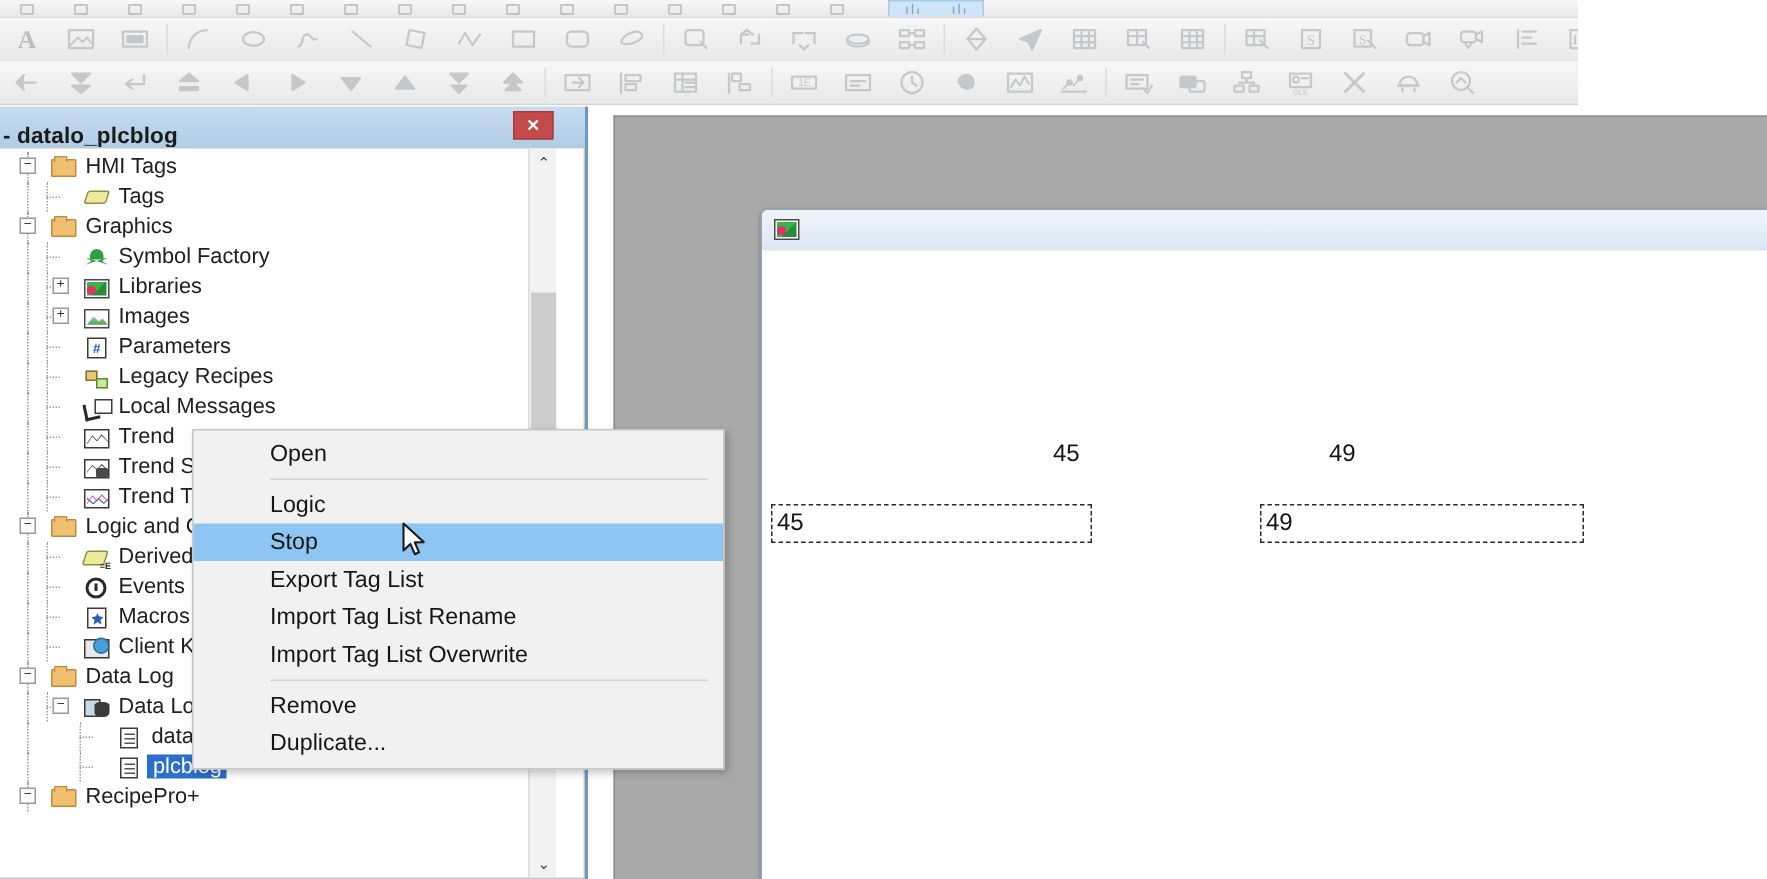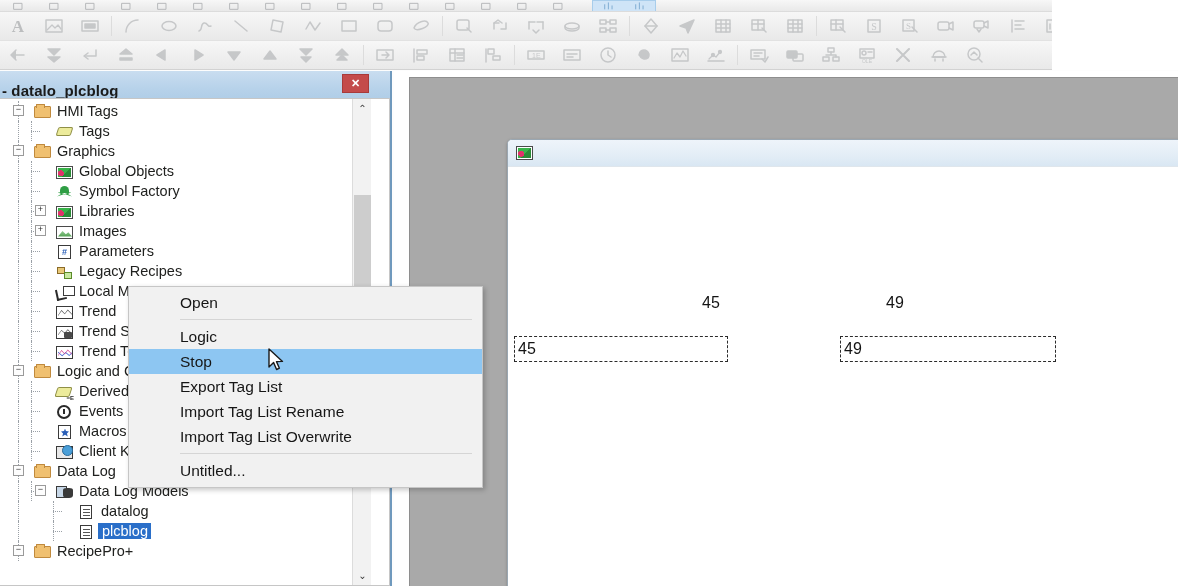--- a/index.html
+++ b/index.html
@@ -894,29 +894,20 @@
             <span class="ico" style="margin-left: 33px;">
               <span class="ic-folder"></span>
             </span>
             <span class="lbl">Graphics</span>
           </div>
           <div class="tnode">
             <span class="guide-v" style="left: 18px; top: 0px; height: 20px;"></span>
             <span class="guide-v" style="left: 31px; top: 0px; height: 20px;"></span>
             <span class="guide-h" style="left: 31px; top: 10px; width: 9px;"></span>
             <span class="ico" style="margin-left: 55px;">
-              <span class="ic-disp"></span>
-            </span>
-            <span class="lbl">Global Objects</span>
-          </div>
-          <div class="tnode">
-            <span class="guide-v" style="left: 18px; top: 0px; height: 20px;"></span>
-            <span class="guide-v" style="left: 31px; top: 0px; height: 20px;"></span>
-            <span class="guide-h" style="left: 31px; top: 10px; width: 9px;"></span>
-            <span class="ico" style="margin-left: 55px;">
               <span class="ic-symfac"></span>
             </span>
             <span class="lbl">Symbol Factory</span>
           </div>
           <div class="tnode">
             <span class="guide-v" style="left: 18px; top: 0px; height: 20px;"></span>
             <span class="guide-v" style="left: 31px; top: 0px; height: 20px;"></span>
             <span class="guide-h" style="left: 31px; top: 10px; width: 9px;"></span>
             <span class="expander" style="left: 35px; top: 4px;">
               <i>+</i>
@@ -1114,21 +1105,24 @@
         <span>Export Tag List</span>
       </div>
       <div class="cm-item">
         <span>Import Tag List Rename</span>
       </div>
       <div class="cm-item">
         <span>Import Tag List Overwrite</span>
       </div>
       <div class="cm-sep"></div>
       <div class="cm-item">
-        <span>Untitled...</span>
+        <span>Remove</span>
+      </div>
+      <div class="cm-item">
+        <span>Duplicate...</span>
       </div>
     </div>
 
   <svg id="mouse-cursor" viewBox="0 0 18 26">
     <path d="M1,1 L1,19 L5.6,14.6 L8.6,21.5 L11.4,20.2 L8.5,13.6 L14.5,13.4 Z" fill="#ffffff" stroke="#1a1a1a" stroke-width="1.4" stroke-linejoin="round"></path>
   </svg>
 
   <div id="workspace">
     <div id="workspace-inner">
       <div id="display-window">

